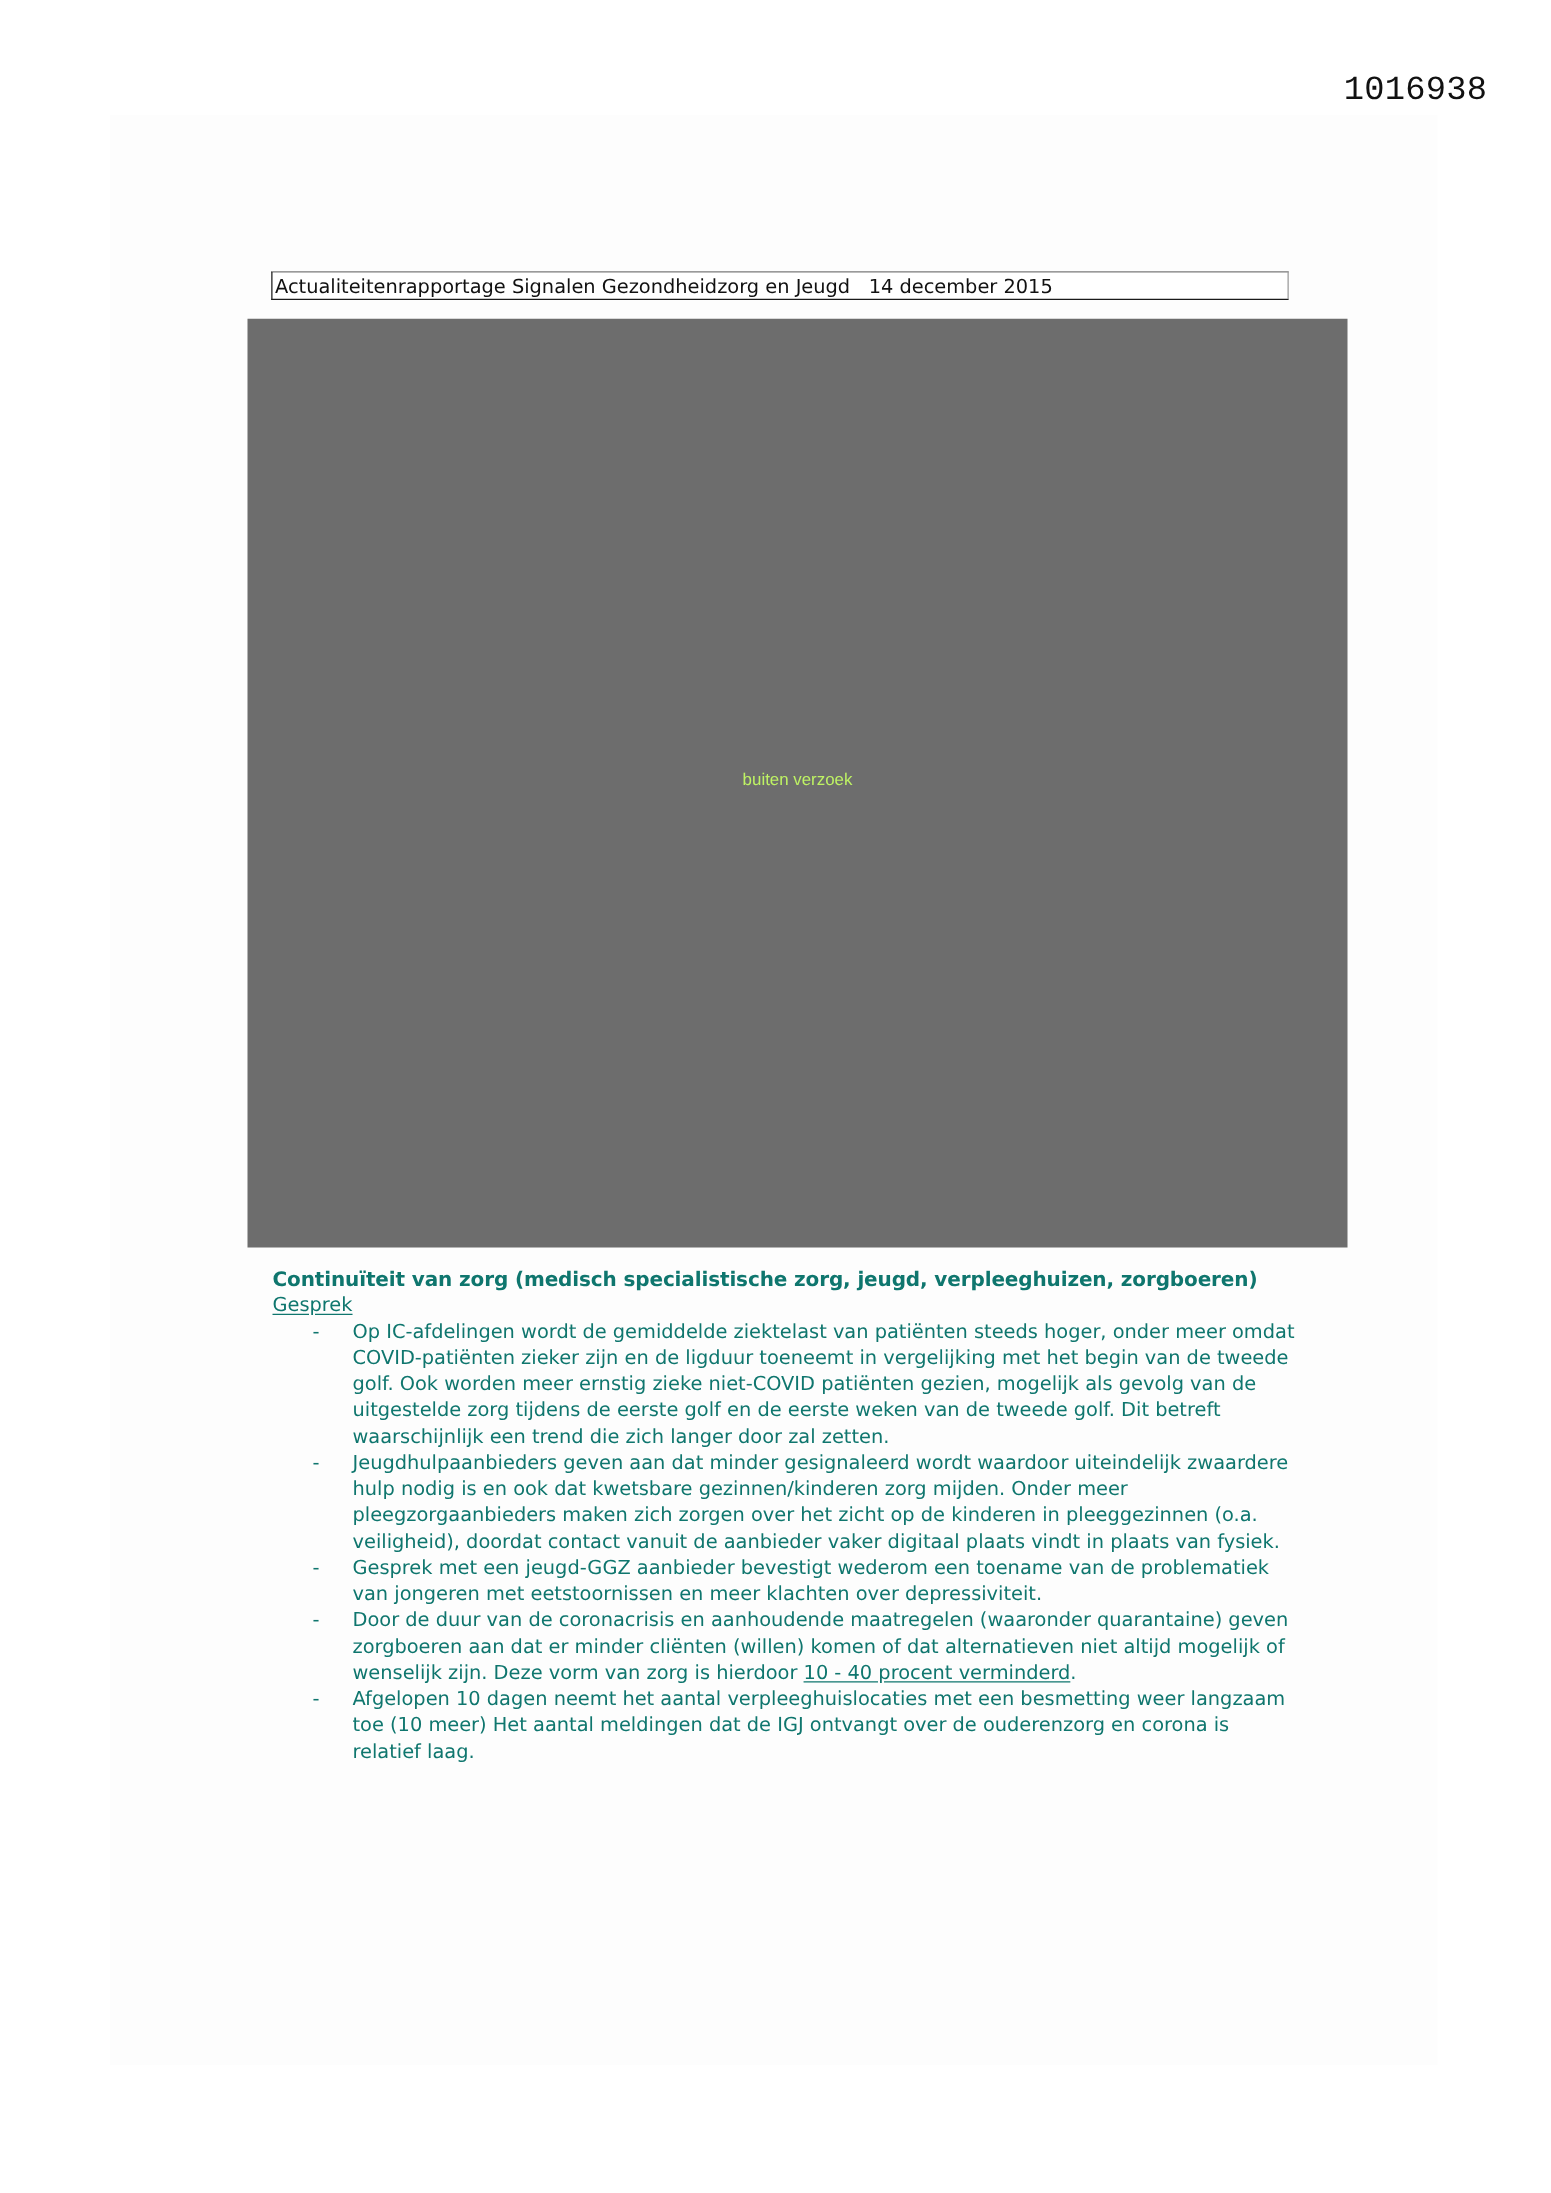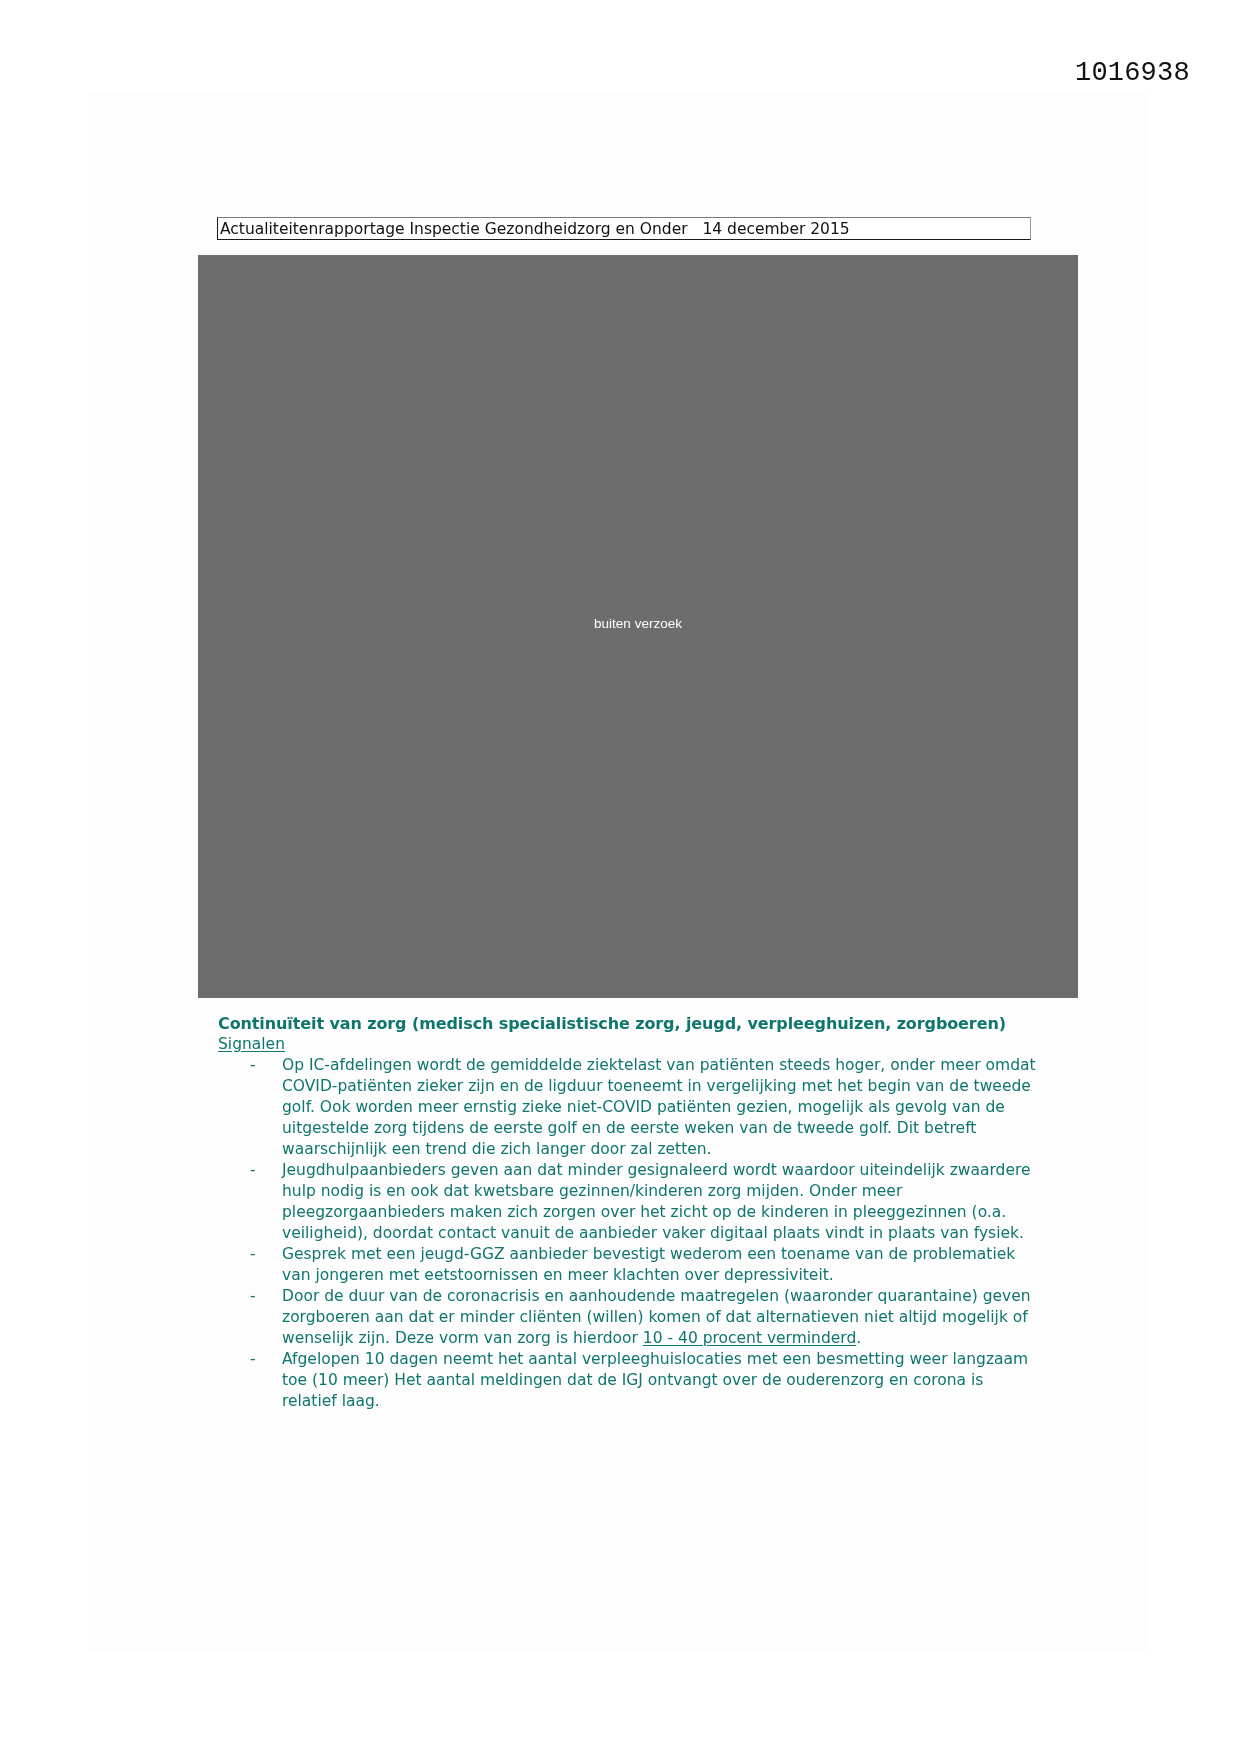--- a/index.html
+++ b/index.html
@@ -59,21 +59,21 @@
       background: #6d6d6d;
     }
     .redaction-label {
       position: absolute;
       left: 0;
       right: 0;
       top: 361px;
       text-align: center;
       font-family: "Liberation Sans", sans-serif;
       font-size: 13.5px;
-      color: #ffffff;
+      color: #bef264;
     }
     .content {
       position: absolute;
       left: 218px;
       top: 1013px;
       width: 830px;
       font-family: "DejaVu Sans", sans-serif;
       font-size: 15.5px;
       line-height: 21px;
       color: #0f766e;
@@ -108,29 +108,29 @@
       text-underline-offset: 2px;
     }
   </style>
 </head>
 <body>
 
 <div class="doc-id">1016938</div>
 
 <div class="page-area"></div>
 
-<div class="header-box"><span>Actualiteitenrapportage Inspectie Gezondheidzorg en Onder</span>   <span>14 december 2015</span></div>
+<div class="header-box"><span>Actualiteitenrapportage Signalen Gezondheidzorg en Jeugd</span>   <span>14 december 2015</span></div>
 
 <div class="redaction">
   <div class="redaction-label">buiten verzoek</div>
 </div>
 
 <div class="content">
   <div class="section-title">Continuïteit van zorg (medisch specialistische zorg, jeugd, verpleeghuizen, zorgboeren)</div>
-  <div class="subheading">Signalen</div>
+  <div class="subheading">Gesprek</div>
   <ul class="bullets">
     <li class="bullet">
       <span class="bullet-dash">-</span>
       <span>Op IC-afdelingen wordt de gemiddelde ziektelast van patiënten steeds hoger, onder meer omdat COVID-patiënten zieker zijn en de ligduur toeneemt in vergelijking met het begin van de tweede golf. Ook worden meer ernstig zieke niet-COVID patiënten gezien, mogelijk als gevolg van de uitgestelde zorg tijdens de eerste golf en de eerste weken van de tweede golf. Dit betreft waarschijnlijk een trend die zich langer door zal zetten.</span>
     </li>
     <li class="bullet">
       <span class="bullet-dash">-</span>
       <span>Jeugdhulpaanbieders geven aan dat minder gesignaleerd wordt waardoor uiteindelijk zwaardere hulp nodig is en ook dat kwetsbare gezinnen/kinderen zorg mijden. Onder meer pleegzorgaanbieders maken zich zorgen over het zicht op de kinderen in pleeggezinnen (o.a. veiligheid), doordat contact vanuit de aanbieder vaker digitaal plaats vindt in plaats van fysiek.</span>
     </li>
     <li class="bullet">

